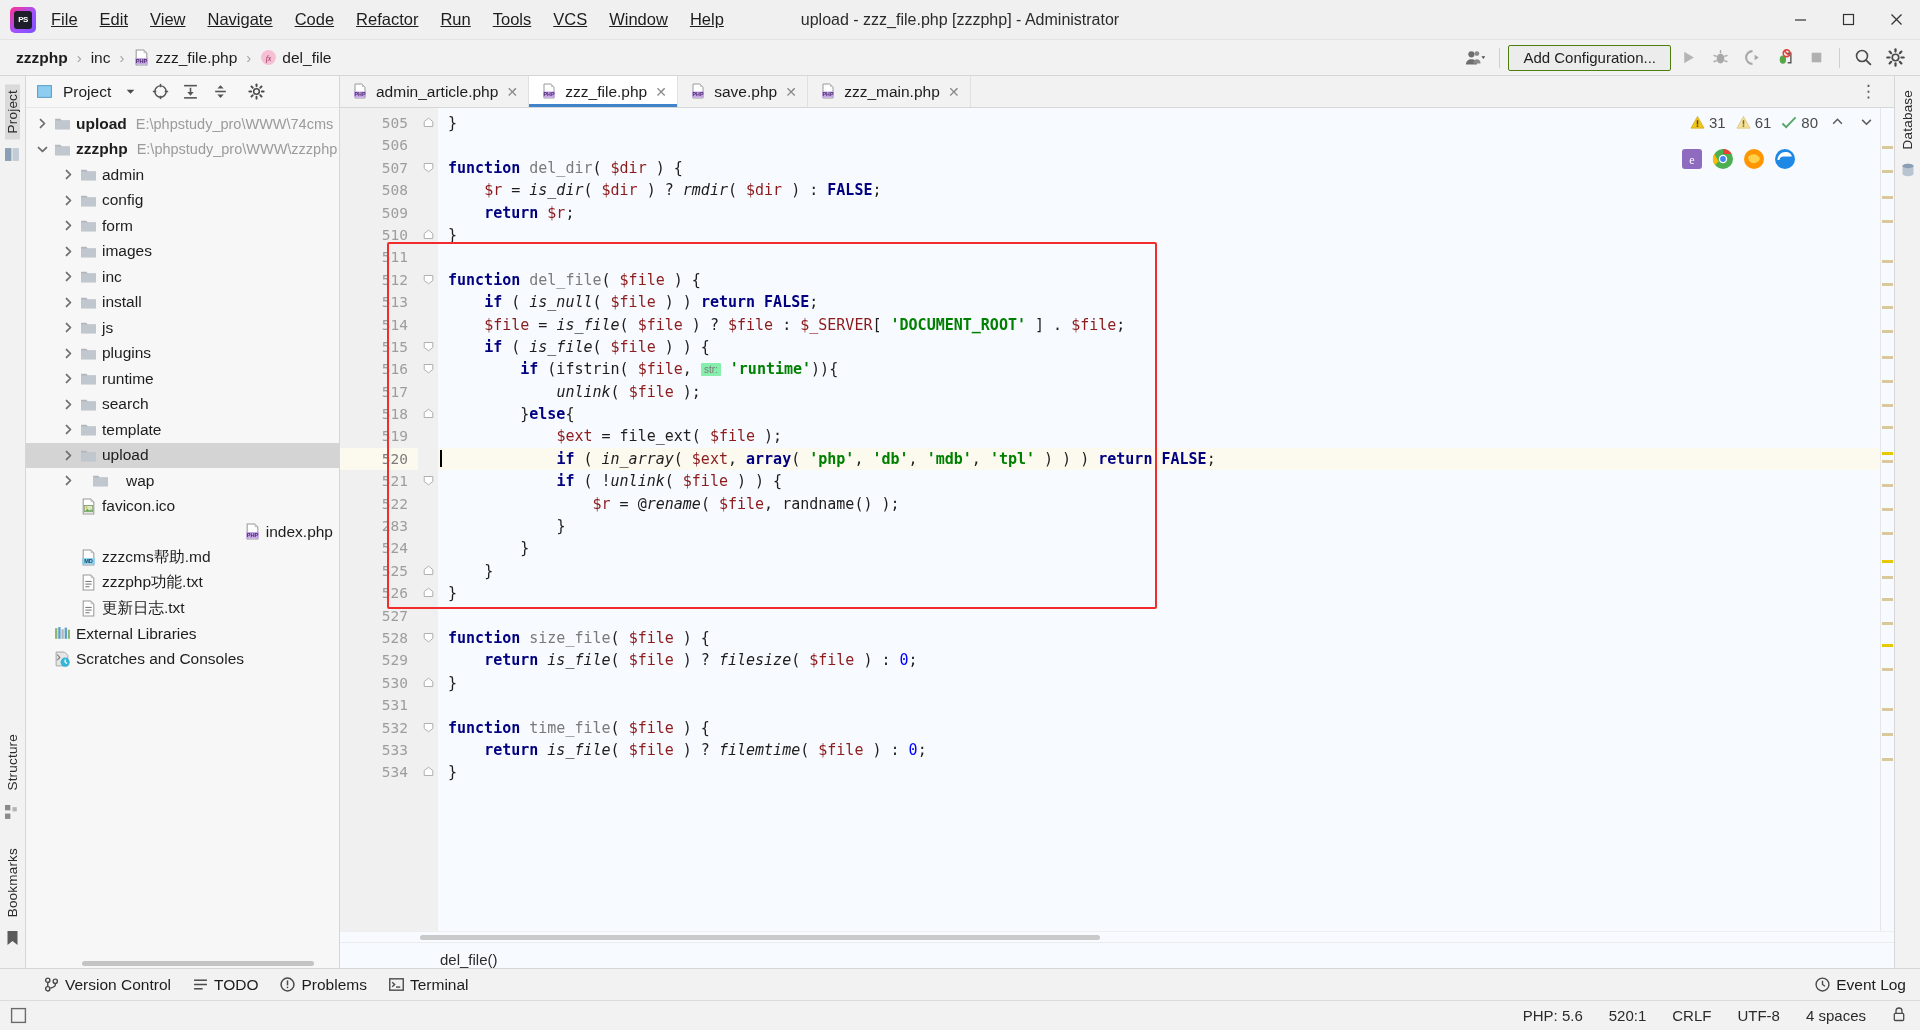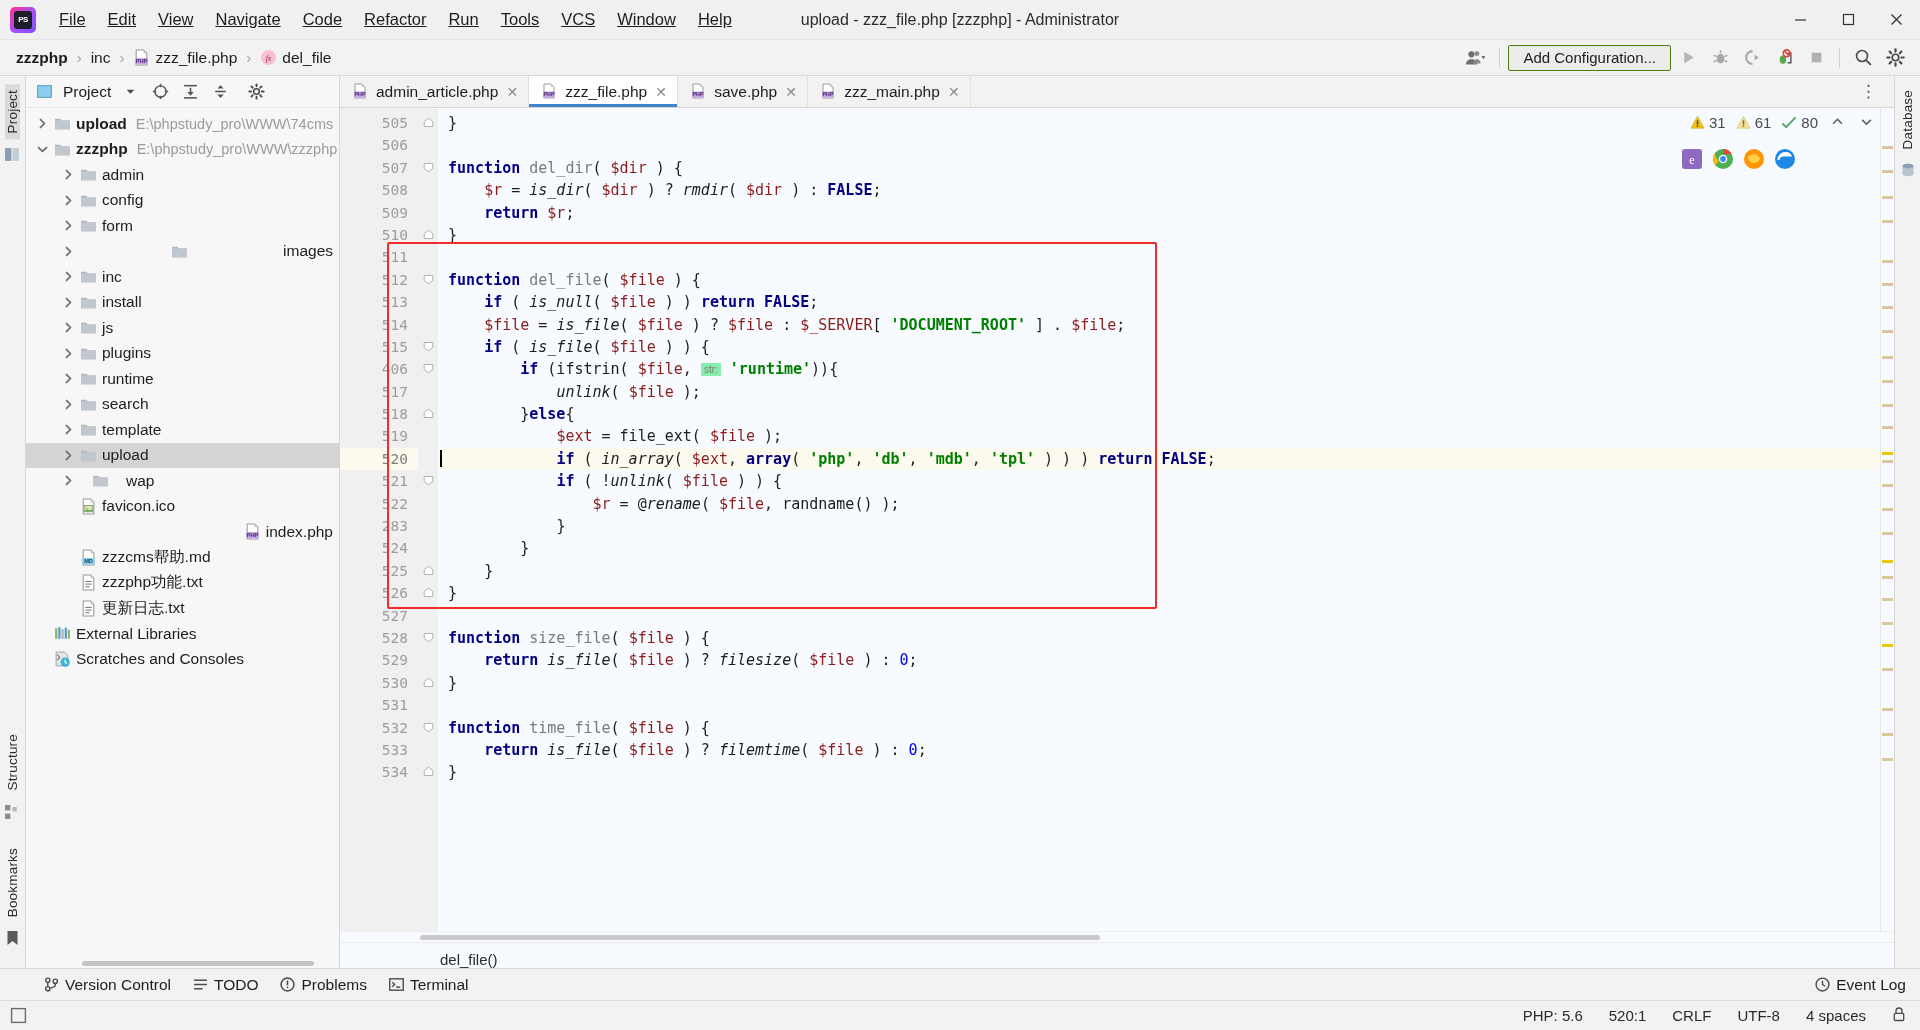--- a/index.html
+++ b/index.html
@@ -15,21 +15,21 @@
   }
   .app { position: relative; width: 1920px; height: 1030px; display: flex; flex-direction: column; }
 
   
   .titlebar {
     height: 40px; min-height: 40px; background: #f0f0f0;
     display: flex; align-items: center; position: relative;
     border-bottom: 1px solid #e3e3e3;
   }
   .ps-logo {
-    width: 26px; height: 26px; margin-left: 10px; margin-right: 12px;
+    width: 26px; height: 26px; margin-left: 10px; margin-right: 4px;
     border-radius: 5px; position: relative; overflow: hidden;
     background: linear-gradient(135deg,#ff318c 0%,#a152ff 55%,#7b4fff 100%);
     flex: 0 0 auto;
   }
   .ps-logo .inner {
     position: absolute; left: 4px; top: 4px; right: 4px; bottom: 4px;
     background: #1e1e2a; border-radius: 3px;
     color: #fff; font-size: 8px; font-weight: bold;
     display: flex; align-items: center; justify-content: center;
     letter-spacing: -0.5px;
@@ -526,21 +526,21 @@
               <svg width="11" height="11" viewBox="0 0 10 10">
                 <path d="M3.2 1.4L6.8 5 3.2 8.6" fill="none" stroke="#6e6e6e" stroke-width="1.6" stroke-linecap="round" stroke-linejoin="round"></path>
               </svg>
             </span>
             <span class="ficon" style="margin-left: 3px;"><svg width="17" height="17" viewBox="0 0 16 16">
                 <path d="M1 3.5h5l1.3 1.6H15v8.4H1z" fill="#b0b6bd"></path>
                 <path d="M1 5.1h14v8.4H1z" fill="#c1c7ce"></path>
               </svg></span>
             <span class="node-label">form</span>
           </div>
-          <div class="row" style="padding-left: 34px; justify-content: space-between;">
+          <div class="row" style="padding-left: 34px;">
             <span class="arrow">
               <svg width="11" height="11" viewBox="0 0 10 10">
                 <path d="M3.2 1.4L6.8 5 3.2 8.6" fill="none" stroke="#6e6e6e" stroke-width="1.6" stroke-linecap="round" stroke-linejoin="round"></path>
               </svg>
             </span>
             <span class="ficon" style="margin-left: 3px;"><svg width="17" height="17" viewBox="0 0 16 16">
                 <path d="M1 3.5h5l1.3 1.6H15v8.4H1z" fill="#b0b6bd"></path>
                 <path d="M1 5.1h14v8.4H1z" fill="#c1c7ce"></path>
               </svg></span>
             <span class="node-label">images</span>
@@ -798,21 +798,21 @@
             <div class="gl">506</div>
             <div class="gl">507</div>
             <div class="gl">508</div>
             <div class="gl">509</div>
             <div class="gl">510</div>
             <div class="gl">511</div>
             <div class="gl">512</div>
             <div class="gl">513</div>
             <div class="gl">514</div>
             <div class="gl">515</div>
-            <div class="gl">406</div>
+            <div class="gl">516</div>
             <div class="gl">517</div>
             <div class="gl">518</div>
             <div class="gl">519</div>
             <div class="gl cur">520</div>
             <div class="gl">521</div>
             <div class="gl">522</div>
             <div class="gl">283</div>
             <div class="gl">524</div>
             <div class="gl">525</div>
             <div class="gl">526</div>

